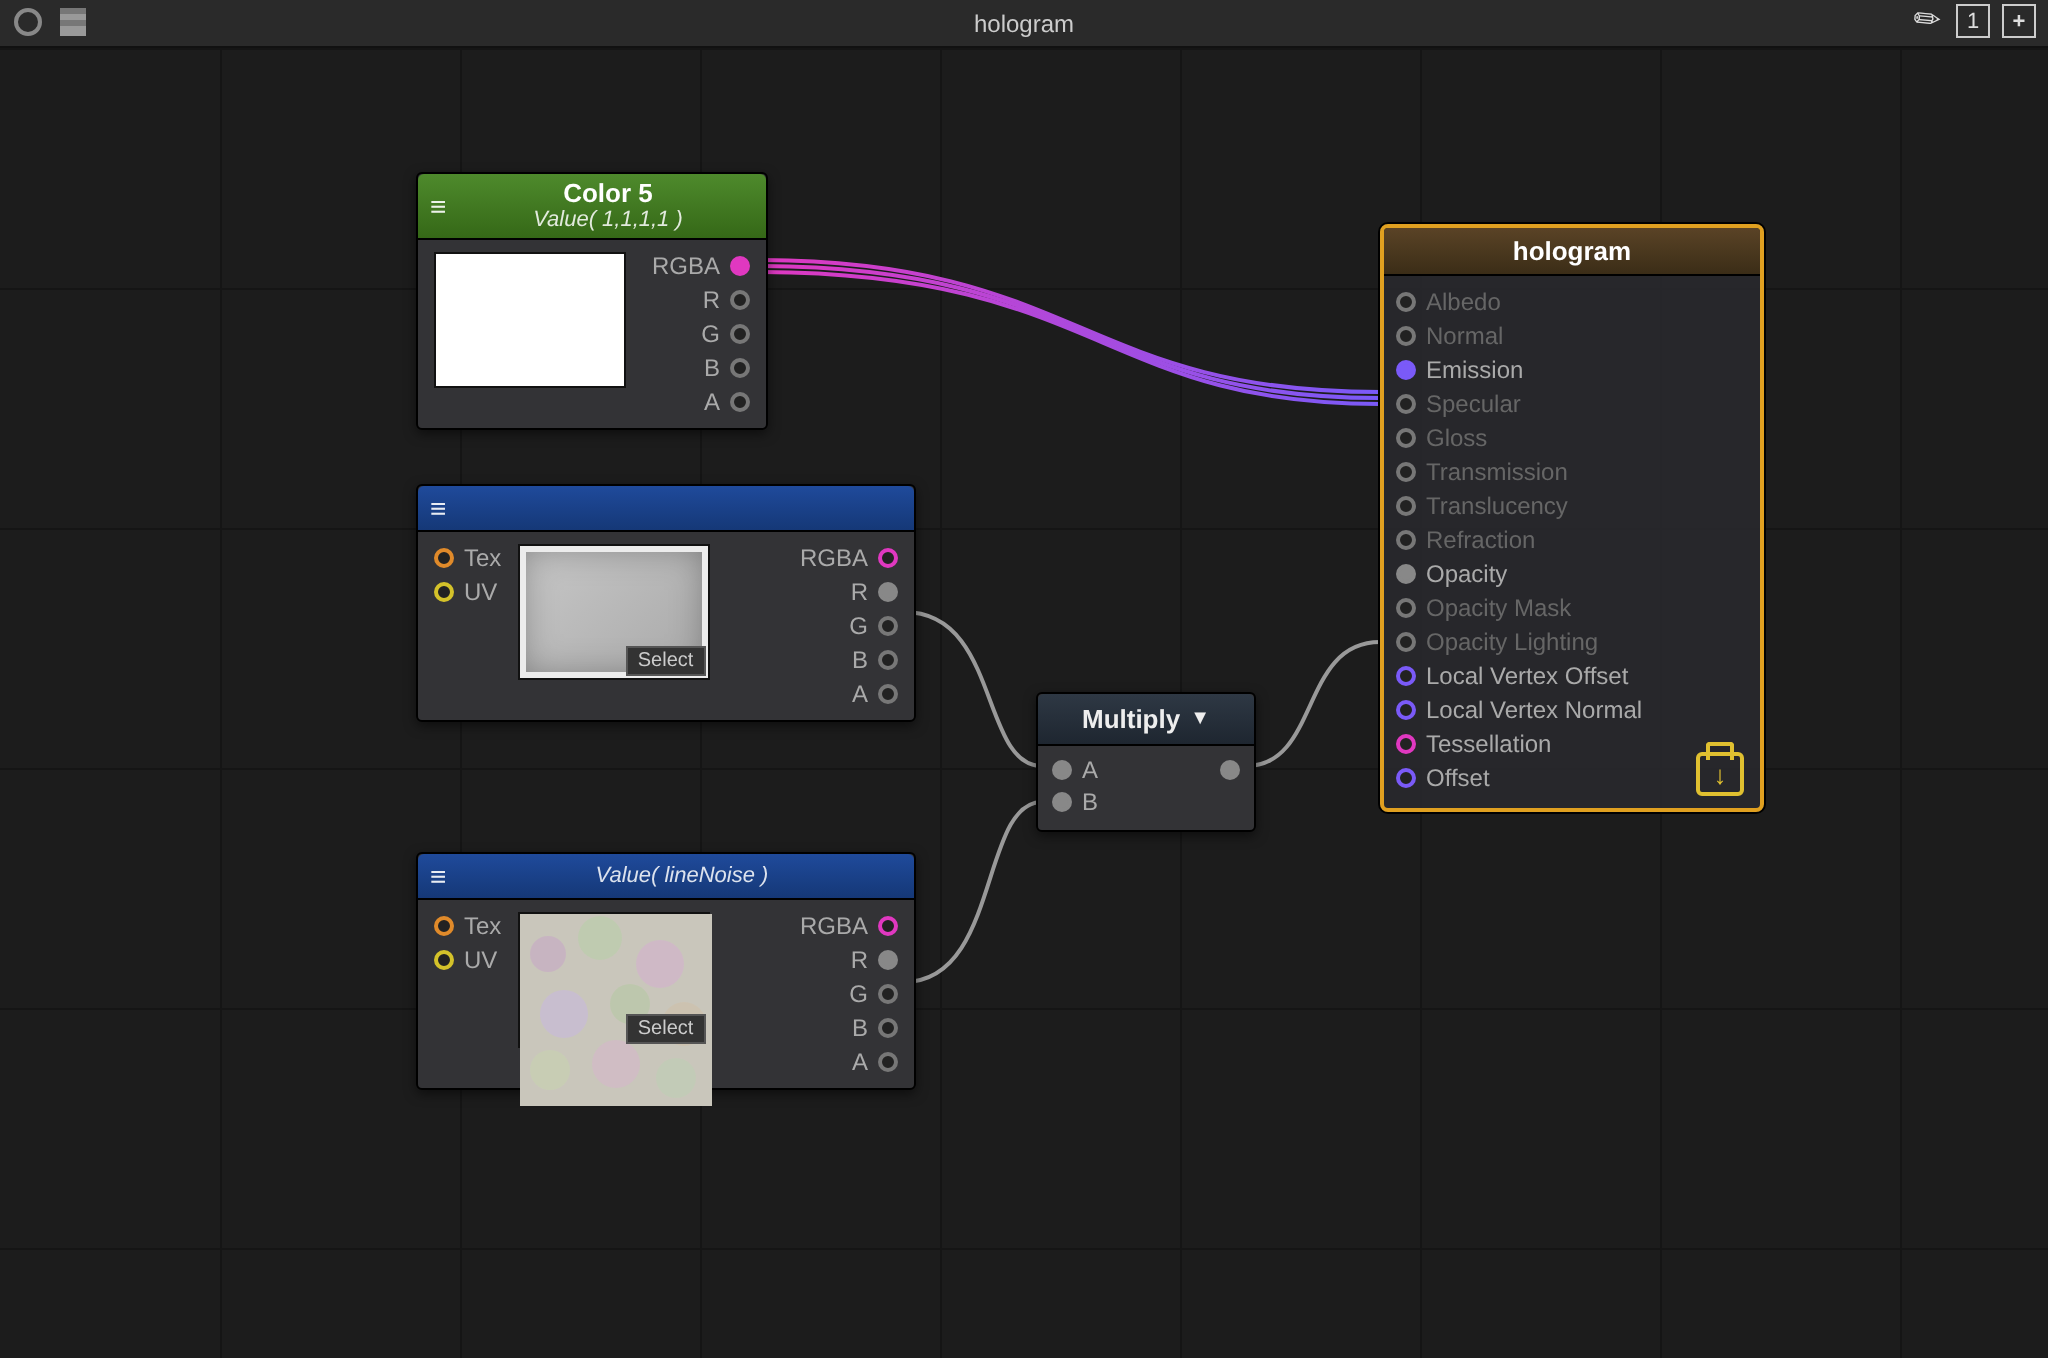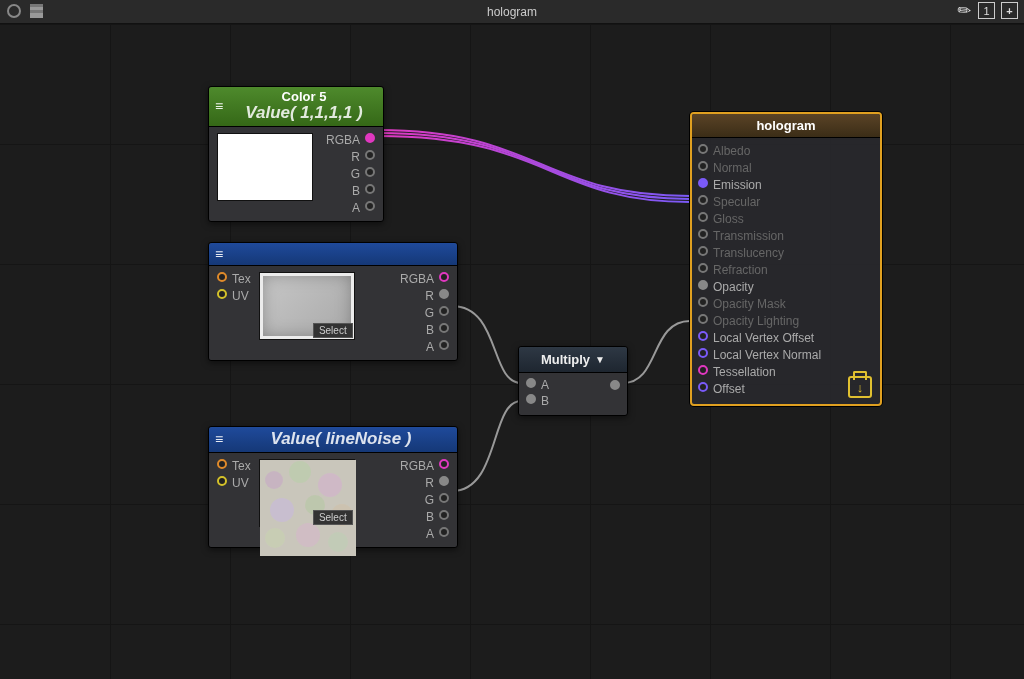--- a/index.html
+++ b/index.html
@@ -31,36 +31,36 @@
     position: absolute; border: 1px solid #000; border-radius: 3px;
     background: #333336; box-shadow: 0 2px 6px rgba(0,0,0,.5);
   }
   .node-header {
     display: flex; align-items: center; padding: 3px 6px; border-radius: 3px 3px 0 0;
     border-bottom: 1px solid #000; position:relative;
   }
   .node-header .menu { color: rgba(255,255,255,.9); font-weight:bold; width:16px; font-size:14px; }
   .node-header .titles { flex: 1; text-align: center; line-height: 1.1; }
   .node-header .titles .t1 { color: #fff; font-weight: 600; font-size: 13px; }
-  .node-header .titles .t2 { color: rgba(255,255,255,.85); font-style: italic; font-size: 17px; font-weight: bold; }
+  .node-header .titles .t2 { color: rgba(255,255,255,.85); font-style: italic; font-size: 11px; }
   .hdr-green { background: linear-gradient(180deg,#4e8a2c,#356817); }
   .hdr-blue  { background: linear-gradient(180deg,#1f4a9b,#153877); }
   .hdr-dark  { background: linear-gradient(180deg,#2e3844,#1e2630); color:#eee; font-weight:600; font-size:13px; justify-content:center; }
 
   .node-body { padding: 6px 8px; display: flex; gap: 8px; }
   .preview { width: 96px; height: 68px; border:1px solid #111; position:relative; }
   .preview.white { background:#fff; }
   .select-btn {
     position:absolute; right:1px; bottom:1px; background:#333; color:#ccc;
     font-size:10px; padding:1px 5px; border:1px solid #555;
   }
 
   .ports-left, .ports-right { display:flex; flex-direction:column; gap:3px; }
   .ports-right { align-items:flex-end; }
-  .port { display:flex; align-items:flex-start; gap:5px; font-size:12px; color:#aaa; white-space:nowrap; }
+  .port { display:flex; align-items:center; gap:5px; font-size:12px; color:#aaa; white-space:nowrap; }
   .port.left { flex-direction:row; }
   .port.right { flex-direction:row-reverse; }
   .dot { width:10px; height:10px; border-radius:50%; border:2px solid #777; background:#222; flex-shrink:0; }
   .dot.orange  { border-color:#e08a2a; }
   .dot.yellow  { border-color:#d4c22a; }
   .dot.magenta { border-color:#e038c0; }
   .dot.purple  { border-color:#7a5af8; }
   .dot.filled-magenta { background:#e038c0; border-color:#e038c0; }
   .dot.filled-purple  { background:#7a5af8; border-color:#7a5af8; }
   .dot.filled-gray    { background:#888; border-color:#888; }

